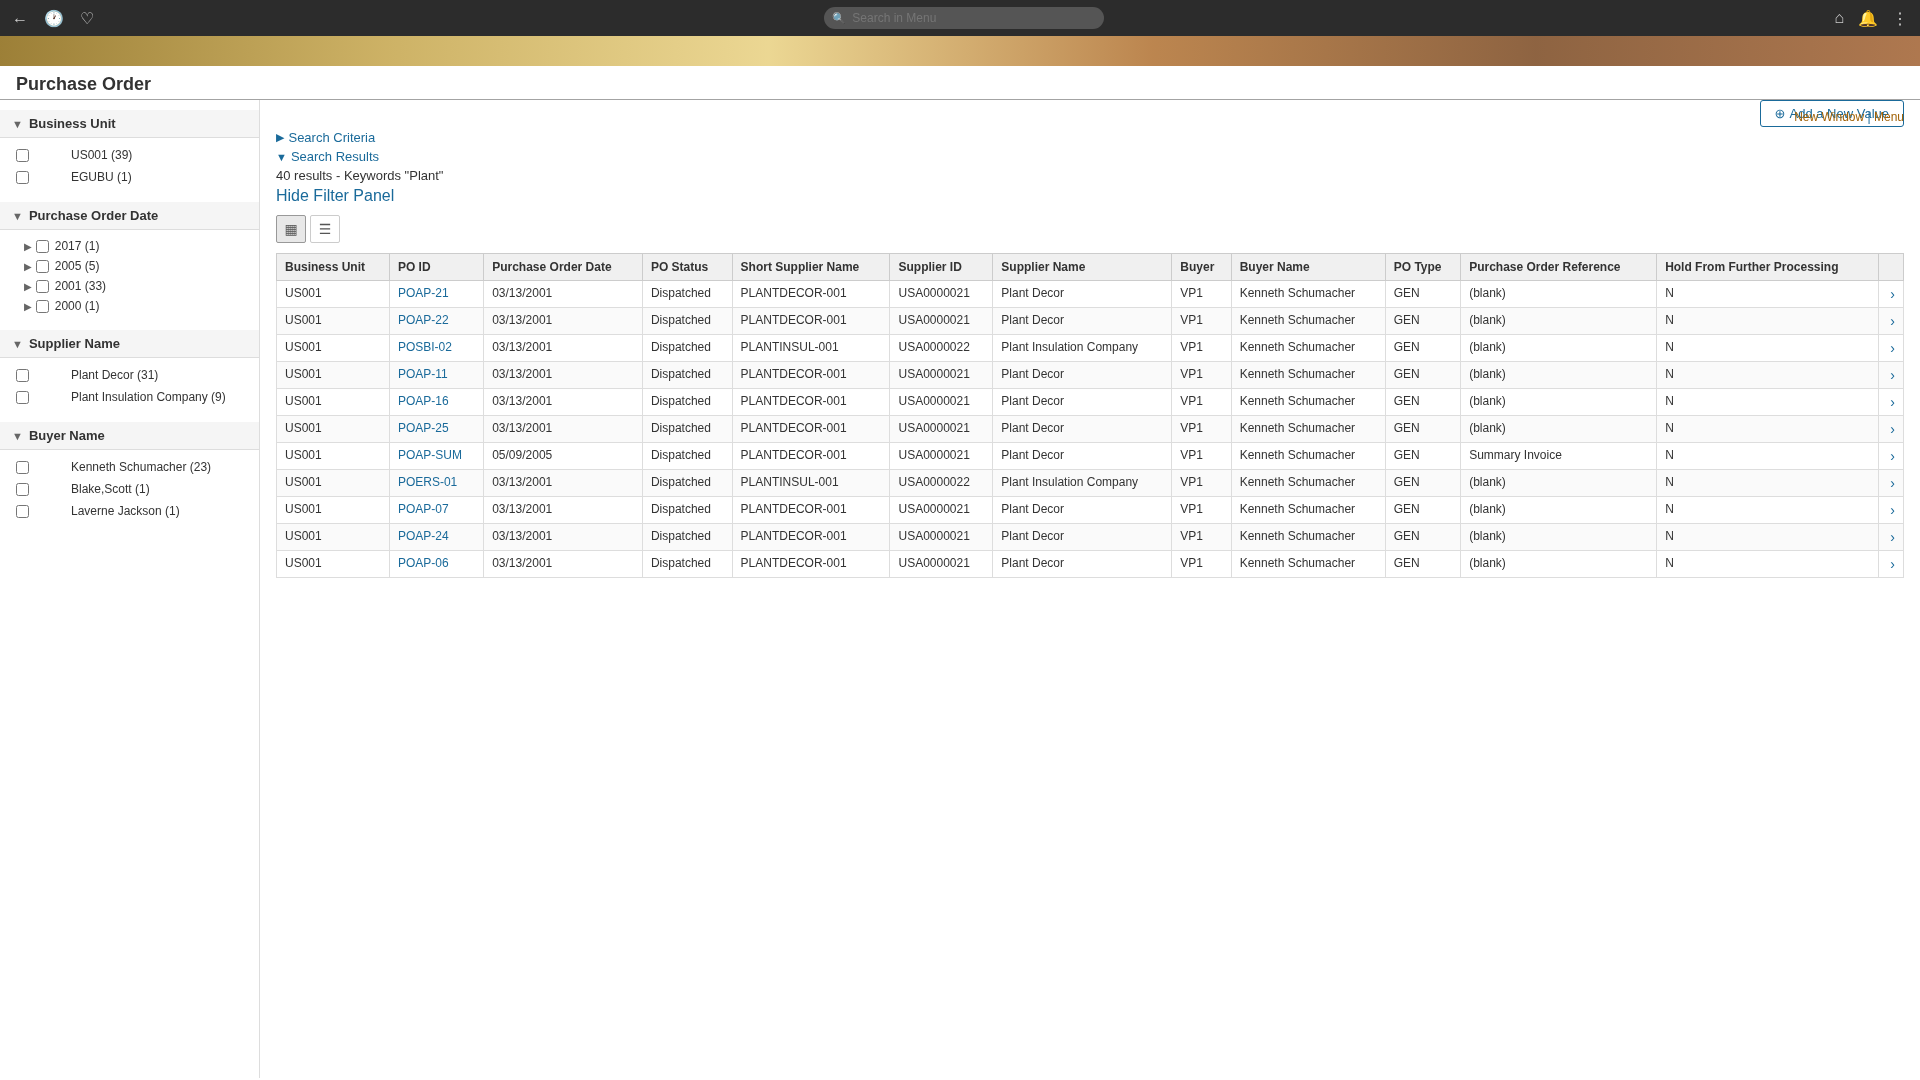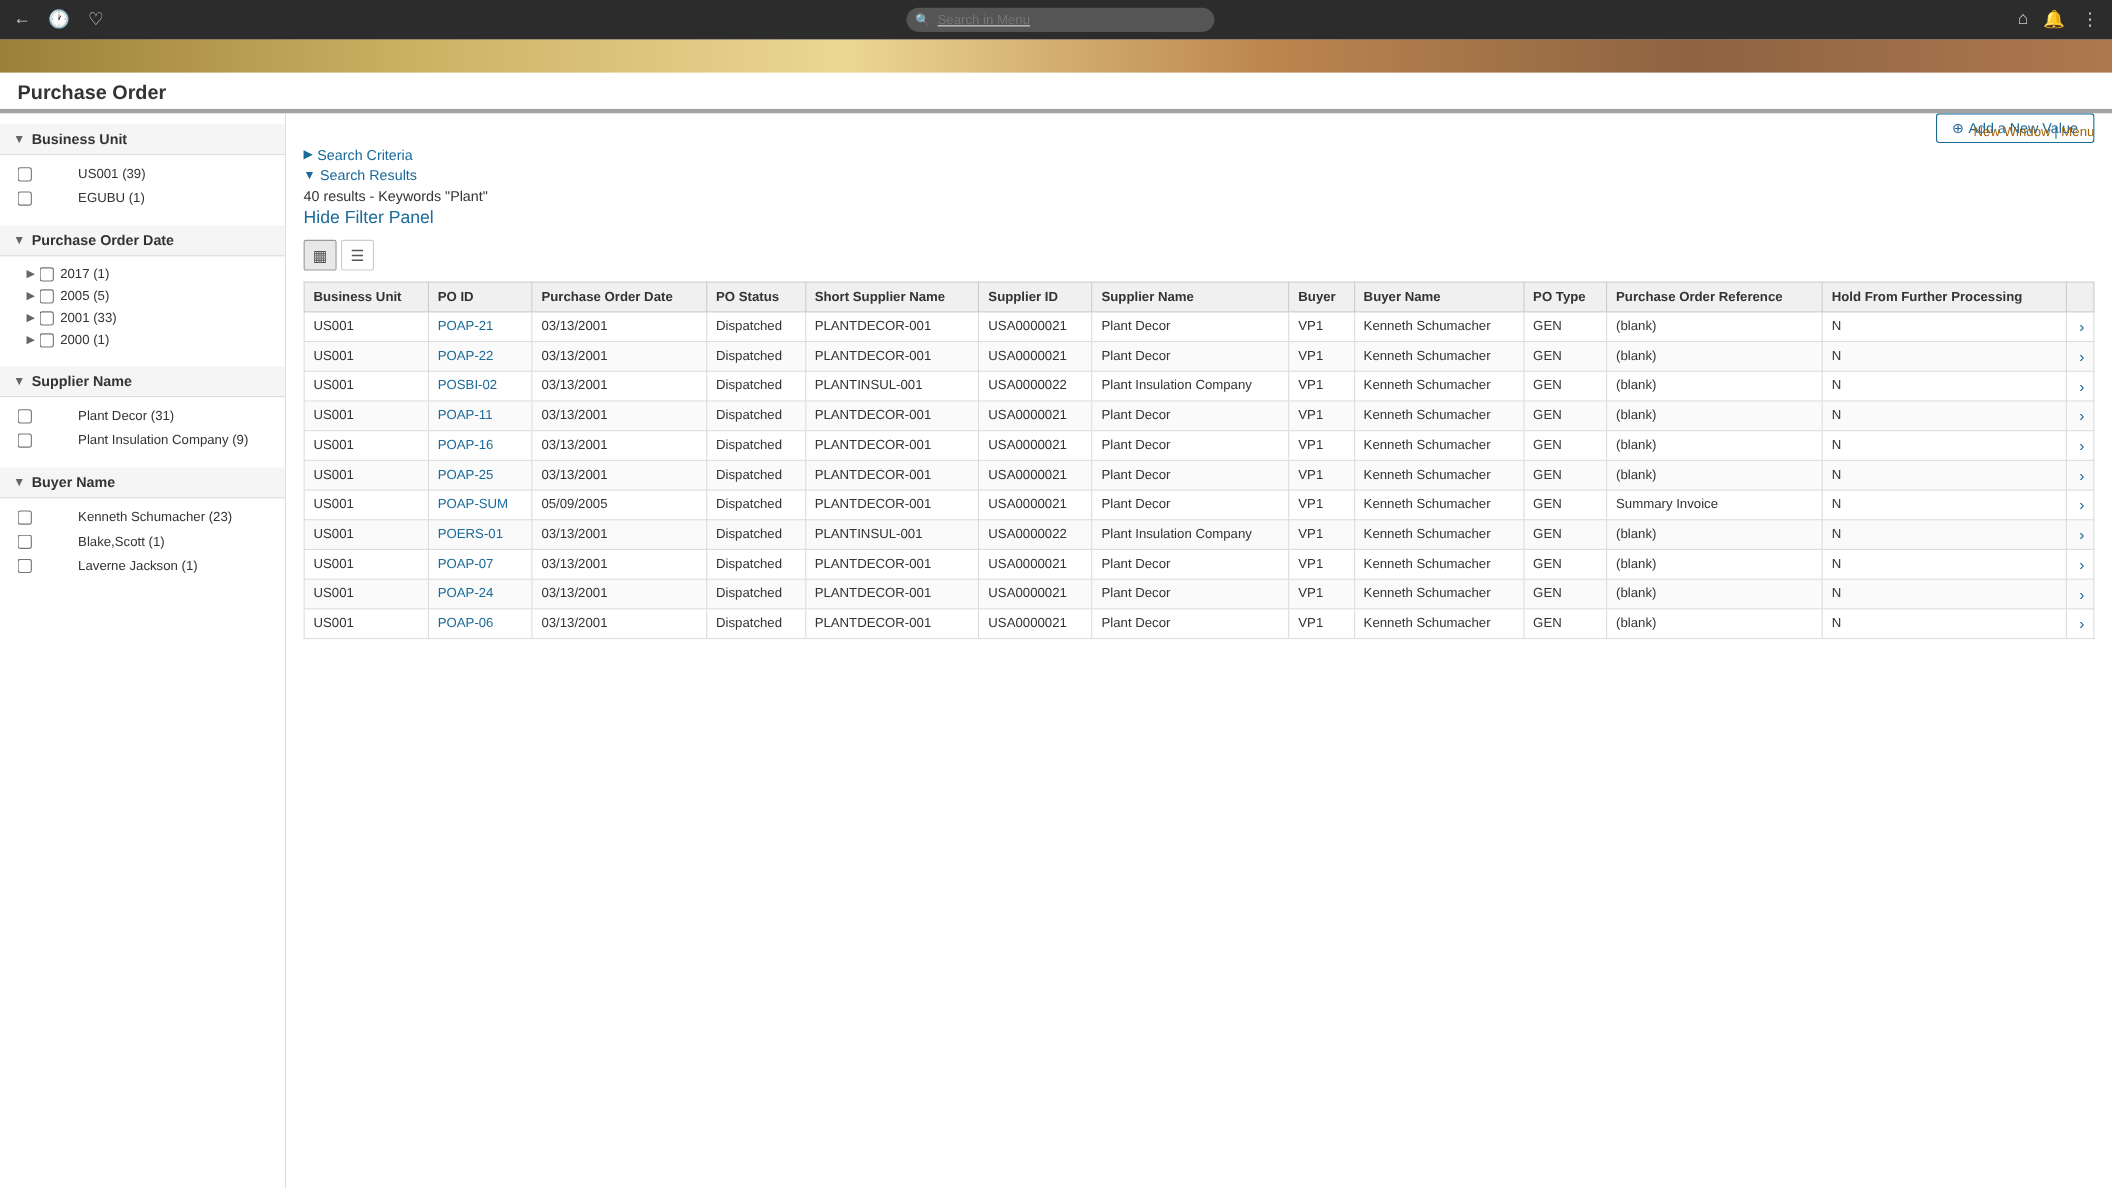--- a/index.html
+++ b/index.html
@@ -17,21 +17,20 @@
     .top-nav-left { display: flex; gap: 16px; align-items: center; }
     .top-nav-left span { color: #ccc; cursor: pointer; font-size: 16px; }
     .top-nav-center input {
       width: 280px;
       padding: 4px 10px 4px 28px;
       border-radius: 14px;
       border: none;
       background: #555;
       color: #ddd;
       font-size: 12px;
-      text-decoration: underline;
     }
     .search-input-wrap { position: relative; }
     .search-input-wrap::before {
       content: '🔍';
       position: absolute;
       left: 8px;
       top: 50%;
       transform: translateY(-50%);
       font-size: 11px;
       color: #aaa;
@@ -45,21 +44,21 @@
       background: linear-gradient(90deg, #8b6914 0%, #c4a44a 20%, #e8d080 40%, #b07030 60%, #7a4820 80%, #a06030 100%);
       opacity: 0.85;
     }
 
     
     .page-header {
       padding: 8px 16px 4px;
       font-size: 18px;
       font-weight: bold;
       color: #333;
-      border-bottom: 4px solid #a3a3a3;
+      border-bottom: 1px solid #a3a3a3;
     }
 
     
     .content {
       display: flex;
       height: calc(1080px - 36px - 30px - 36px);
     }
 
     
     .sidebar {

